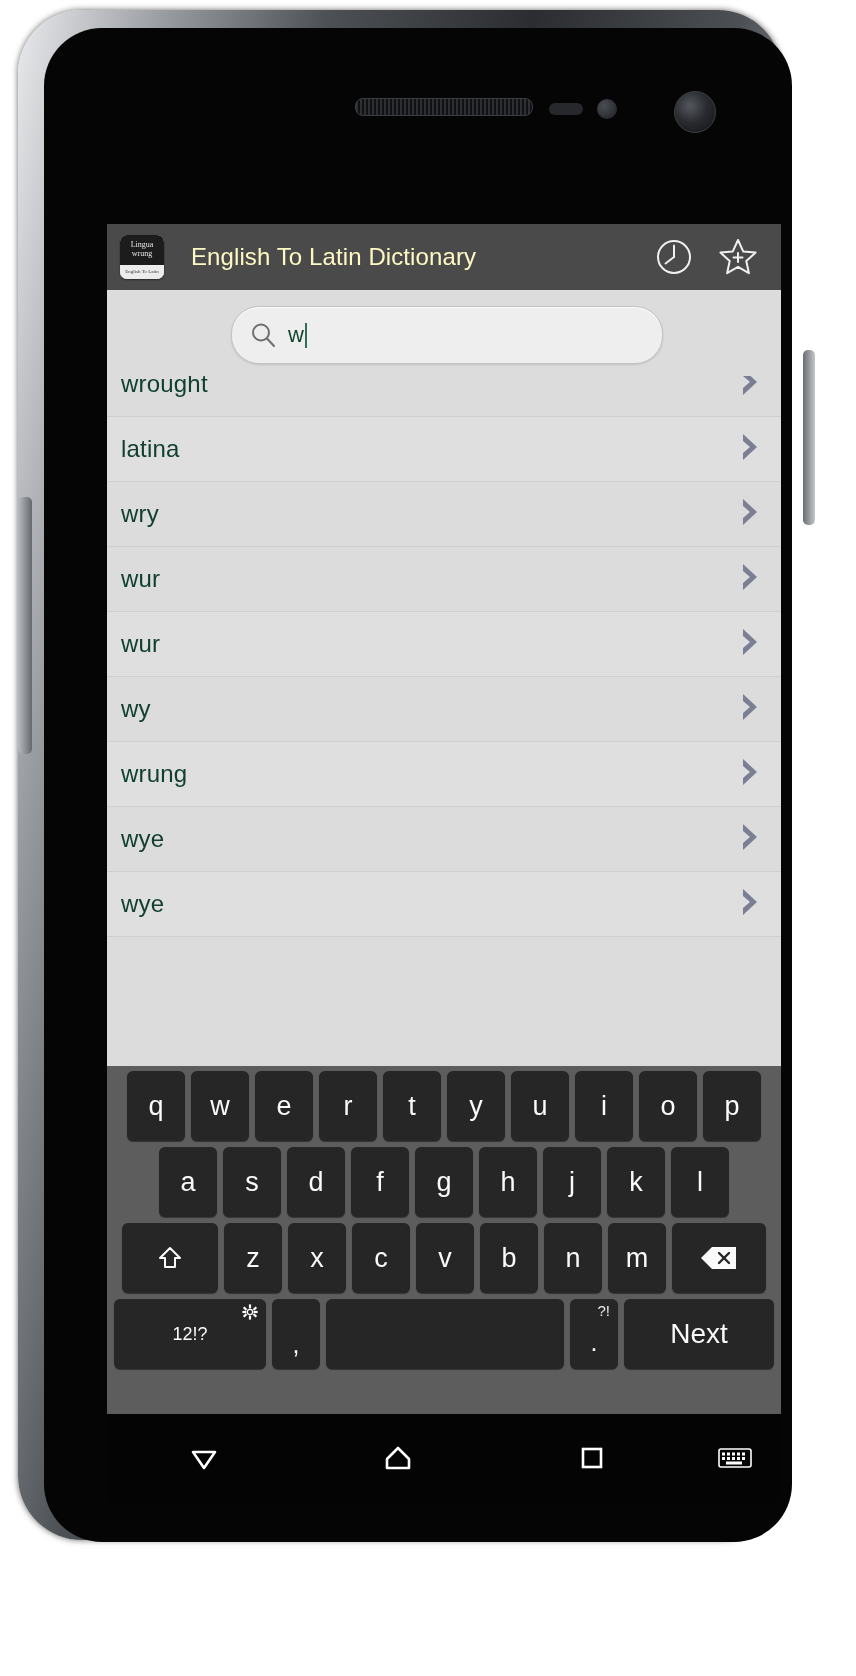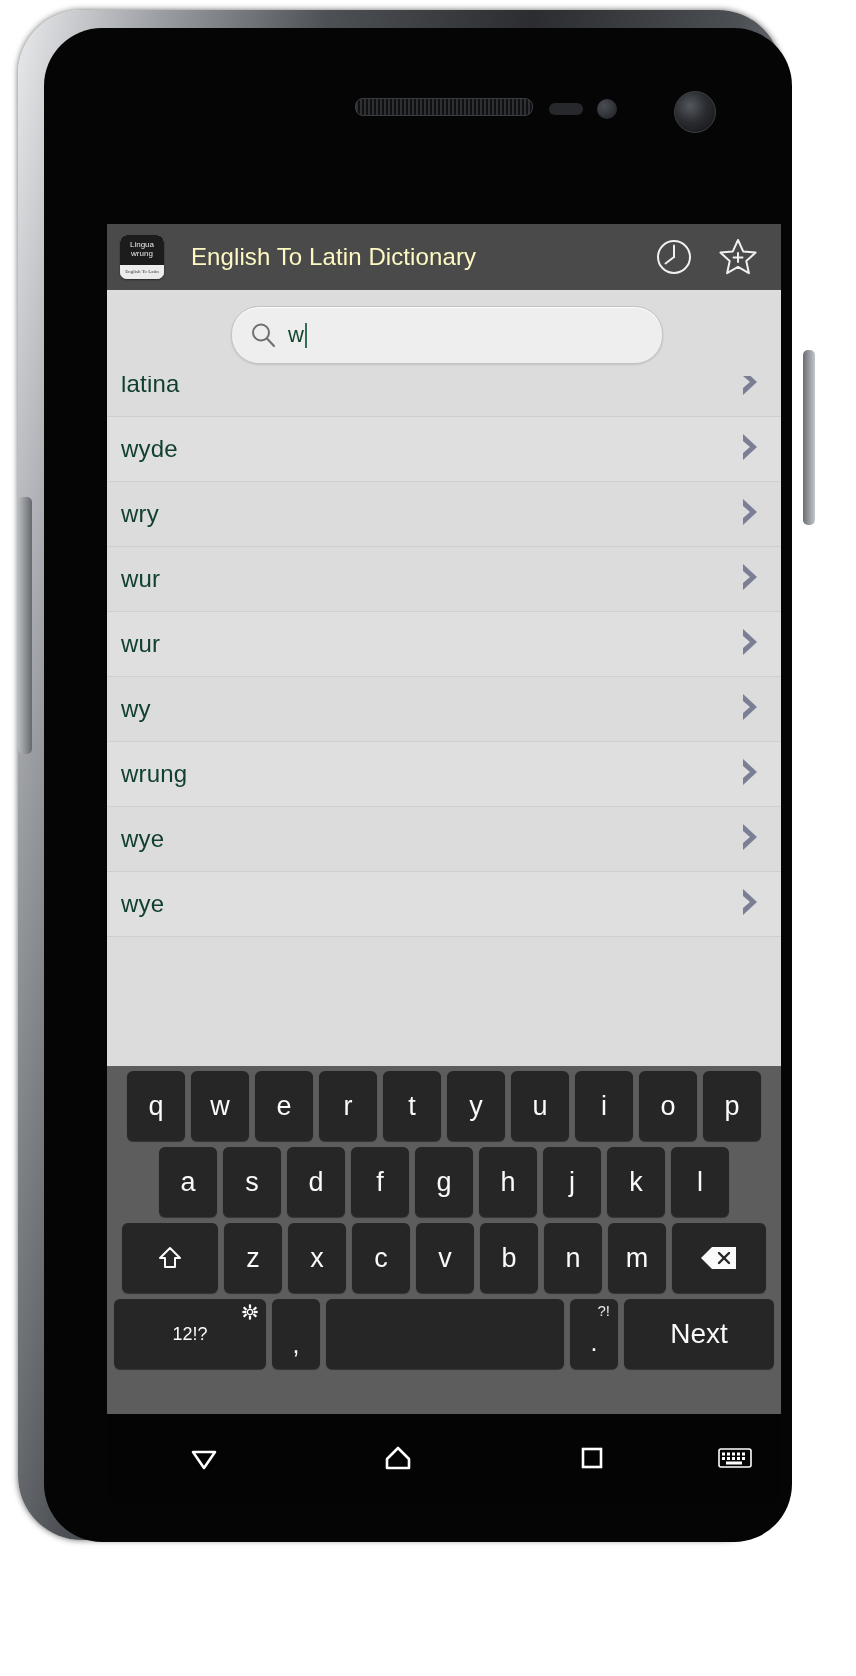--- a/index.html
+++ b/index.html
@@ -59,21 +59,21 @@
     position:absolute;left:0;top:0;width:674px;height:66px;background:#4a4a4a;
     display:flex;align-items:center;
   }
   #app-logo{
     width:44px;height:44px;margin-left:13px;border-radius:7px;flex:none;
     background:#d8d8d8;overflow:hidden;position:relative;
     box-shadow:0 1px 2px rgba(0,0,0,.45);
   }
   #app-logo .logo-top{
     position:absolute;left:0;top:0;right:0;height:30px;background:#1c1c1c;
-    color:#e7e7e7;font-family:Liberation Sans, sans-serif;
+    color:#e7e7e7;font-family:Liberation Serif, serif;
     font-size:8px;line-height:9px;text-align:center;padding-top:5px;box-sizing:border-box;
   }
   #app-logo .logo-bot{
     position:absolute;left:0;bottom:0;right:0;height:14px;background:#ececec;
     color:#3a3a3a;font-family:"Liberation Serif","DejaVu Serif",serif;
     font-size:5px;line-height:14px;text-align:center;
   }
   #app-title{
     color:#fef9c3;font-size:24px;margin-left:27px;white-space:nowrap;flex:1;
     letter-spacing:.1px;
@@ -199,27 +199,27 @@
             <line x1="19" y1="18.5" x2="26" y2="26" stroke="#6e6e6e" stroke-width="2" stroke-linecap="round"></line>
           </svg>
           <span id="search-text">w</span>
           <span id="search-caret"></span>
         </div>
       </div>
 
       <div id="word-list">
         <div id="word-list-inner">
             <div class="word-row">
+              <span class="word-label">wrought</span>
+              <span class="word-chevron"><svg width="34" height="34" viewBox="0 0 34 34">
+                  <path d="M10 4 L24 17 L10 30 L10 23 L17 17 L10 11 Z" fill="#7b7f96"></path>
+                </svg></span>
+            </div>
+            <div class="word-row alt">
               <span class="word-label">latina</span>
-              <span class="word-chevron"><svg width="34" height="34" viewBox="0 0 34 34">
-                  <path d="M10 4 L24 17 L10 30 L10 23 L17 17 L10 11 Z" fill="#7b7f96"></path>
-                </svg></span>
-            </div>
-            <div class="word-row alt">
-              <span class="word-label">wyde</span>
               <span class="word-chevron"><svg width="34" height="34" viewBox="0 0 34 34">
                   <path d="M10 4 L24 17 L10 30 L10 23 L17 17 L10 11 Z" fill="#7b7f96"></path>
                 </svg></span>
             </div>
             <div class="word-row">
               <span class="word-label">wry</span>
               <span class="word-chevron"><svg width="34" height="34" viewBox="0 0 34 34">
                   <path d="M10 4 L24 17 L10 30 L10 23 L17 17 L10 11 Z" fill="#7b7f96"></path>
                 </svg></span>
             </div>

